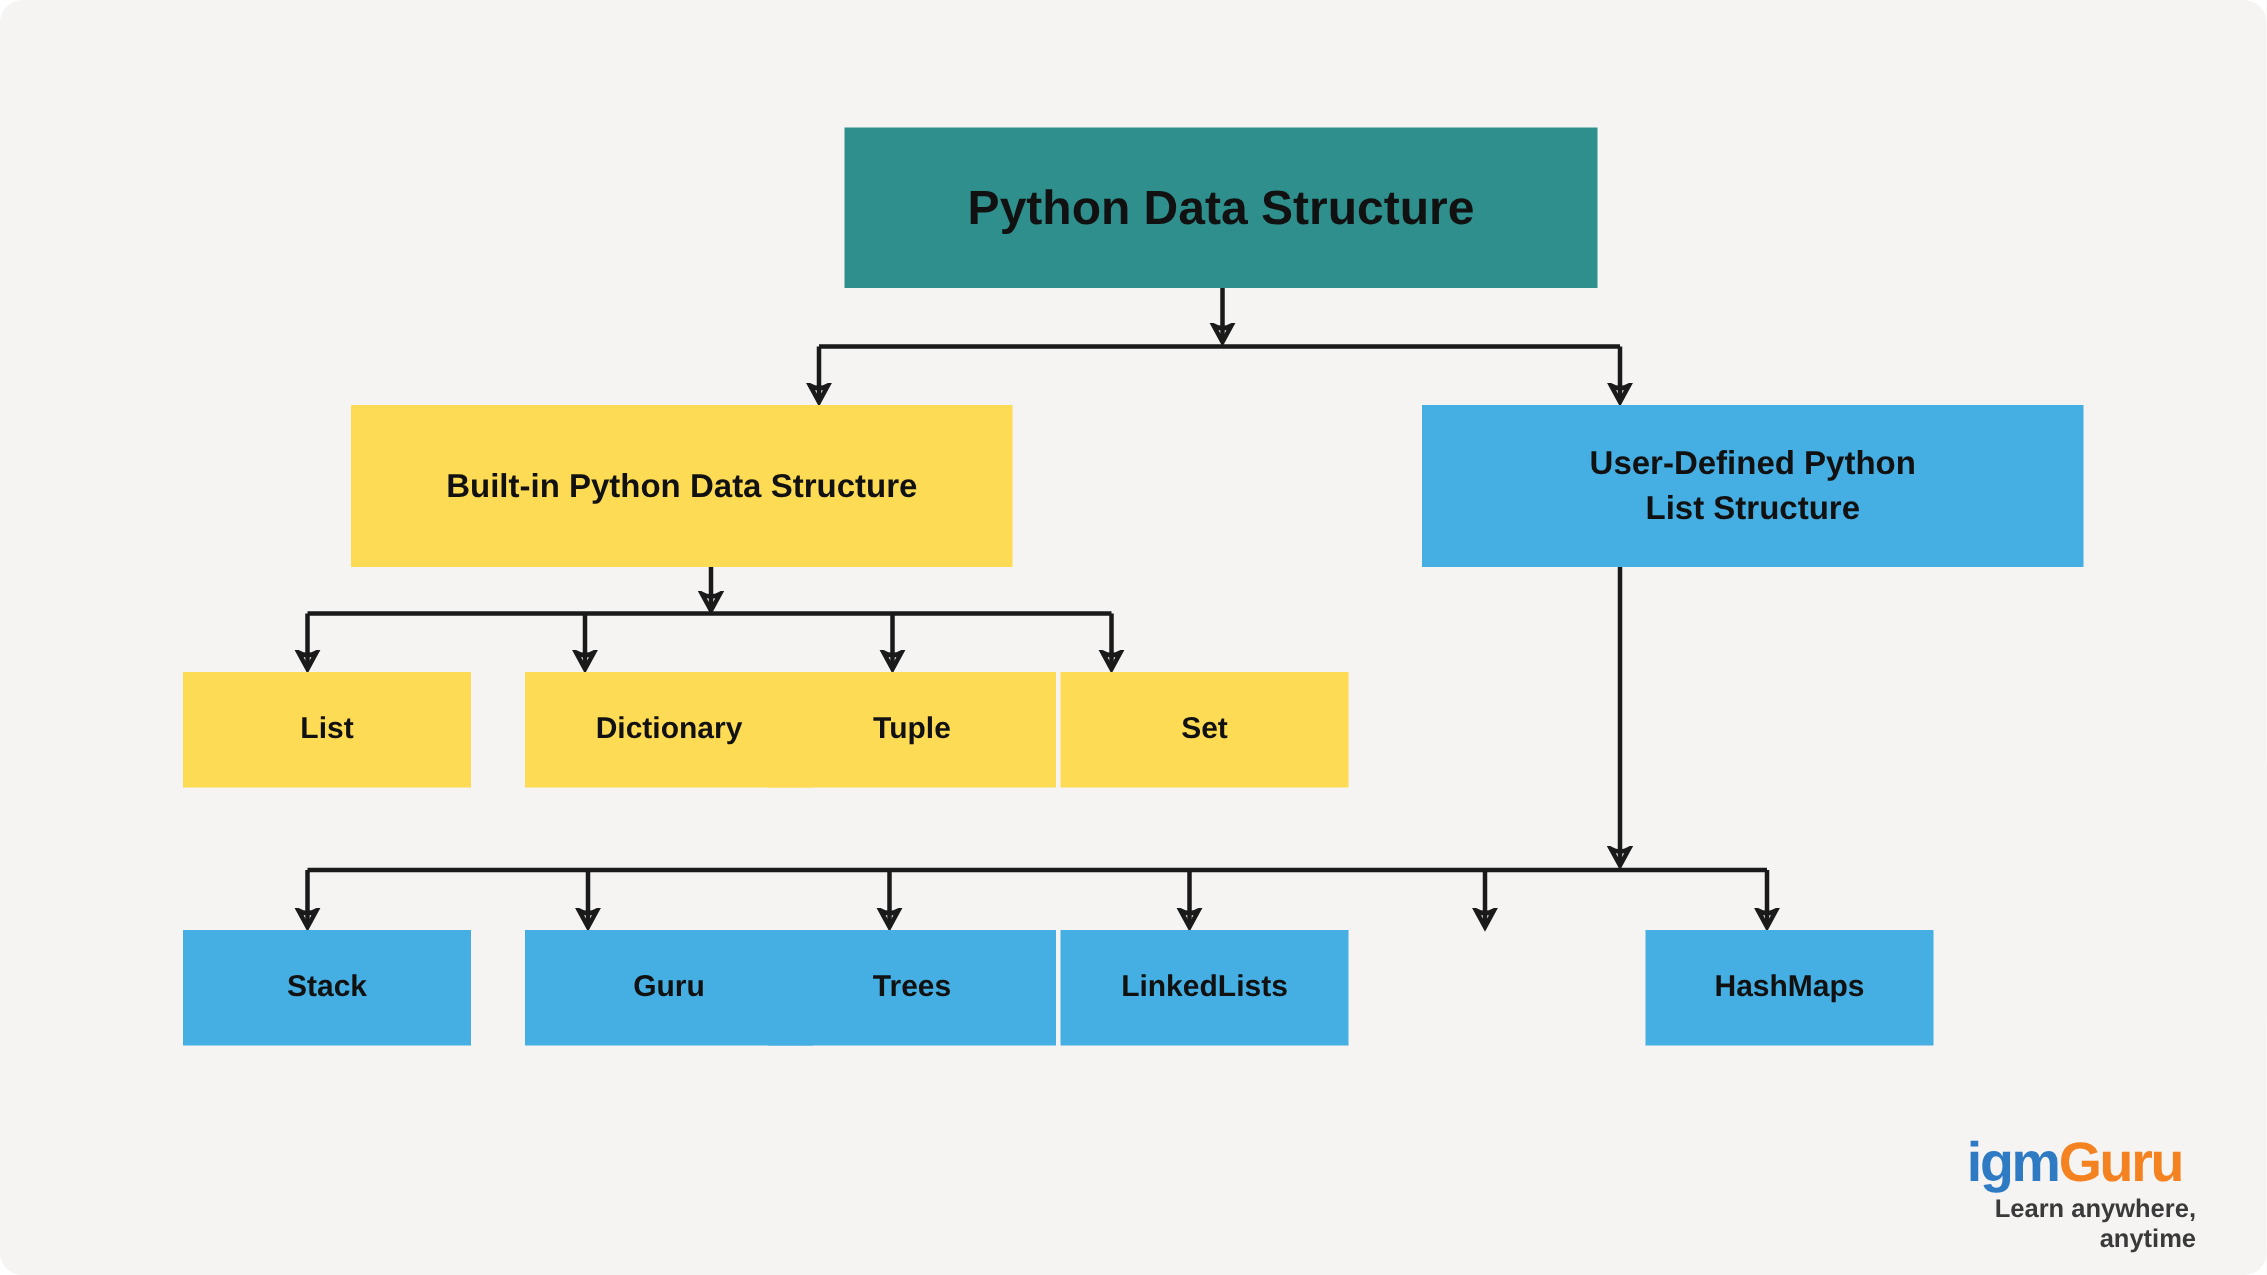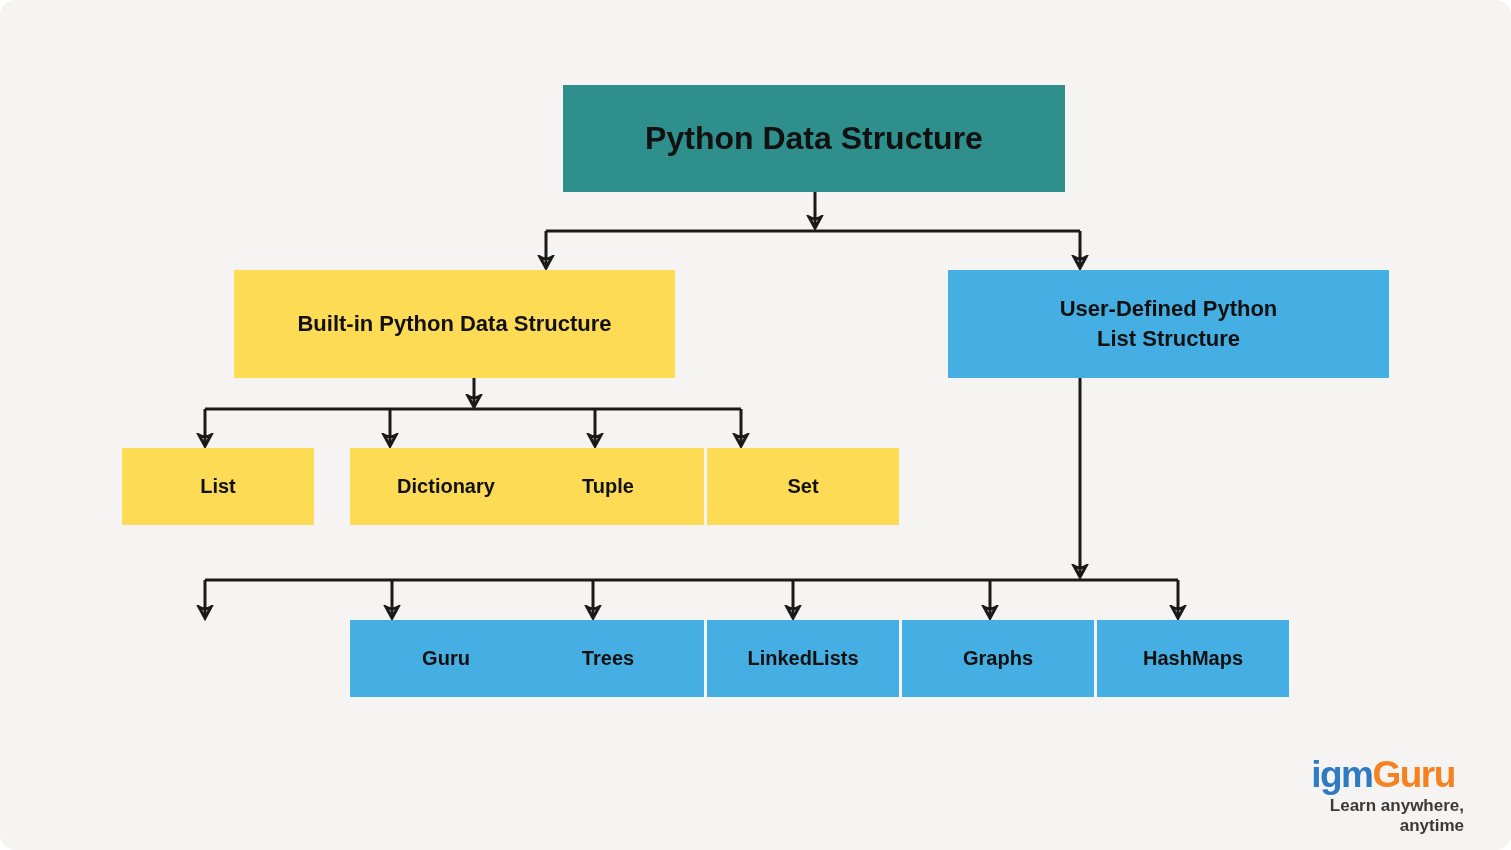--- a/index.html
+++ b/index.html
@@ -133,24 +133,24 @@
   <div class="node branch branch-builtin">Built-in Python Data Structure</div>
 
   <div class="node branch branch-userdef">User-Defined Python
 List Structure</div>
 
   <div class="node leaf leaf-yellow x1">List</div>
   <div class="node leaf leaf-yellow x2">Dictionary</div>
   <div class="node leaf leaf-yellow x3">Tuple</div>
   <div class="node leaf leaf-yellow x4">Set</div>
 
+  <div class="node leaf leaf-blue x1">Stack</div>
   <div class="node leaf leaf-blue x2">Guru</div>
   <div class="node leaf leaf-blue x3">Trees</div>
   <div class="node leaf leaf-blue x4">LinkedLists</div>
-  <div class="node leaf leaf-blue x5">Graphs</div>
   <div class="node leaf leaf-blue x6">HashMaps</div>
 
   <div class="logo">
     <div class="logo-name">
       <span class="logo-blue">igm</span><span class="logo-orange">Guru</span>
     </div>
     <div class="logo-tagline">Learn anywhere, anytime</div>
   </div>
 
 </div>

